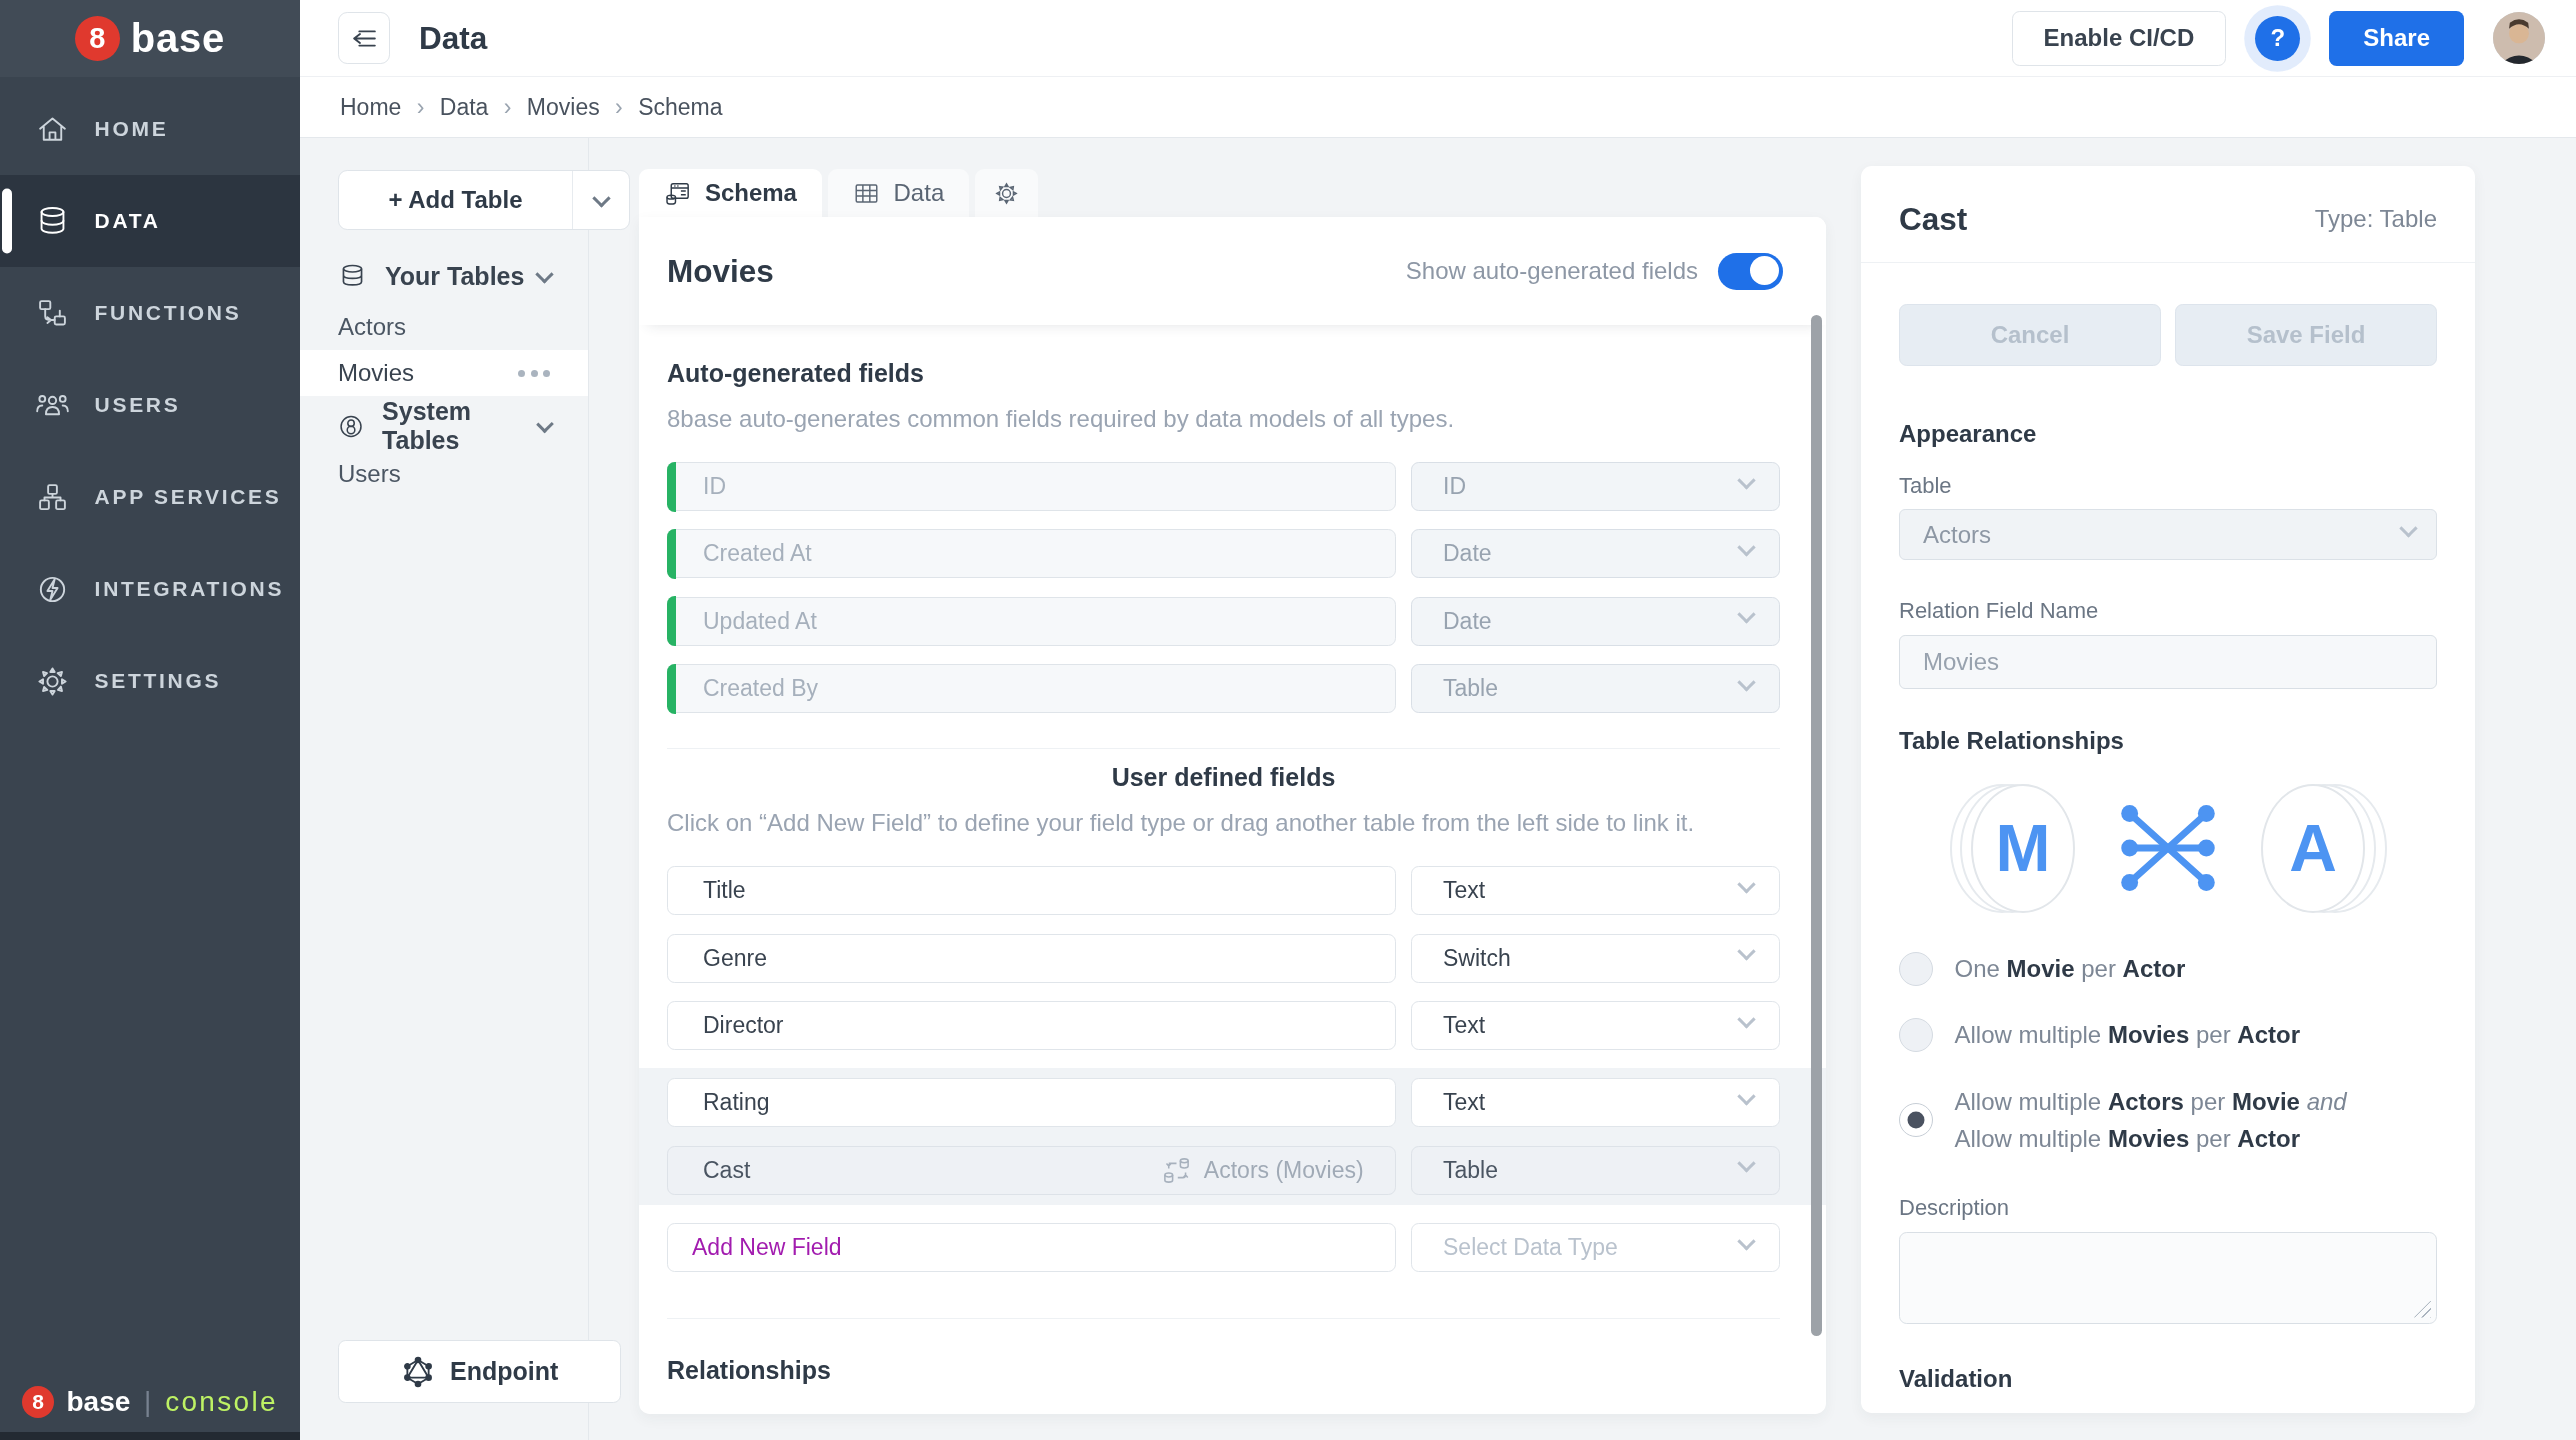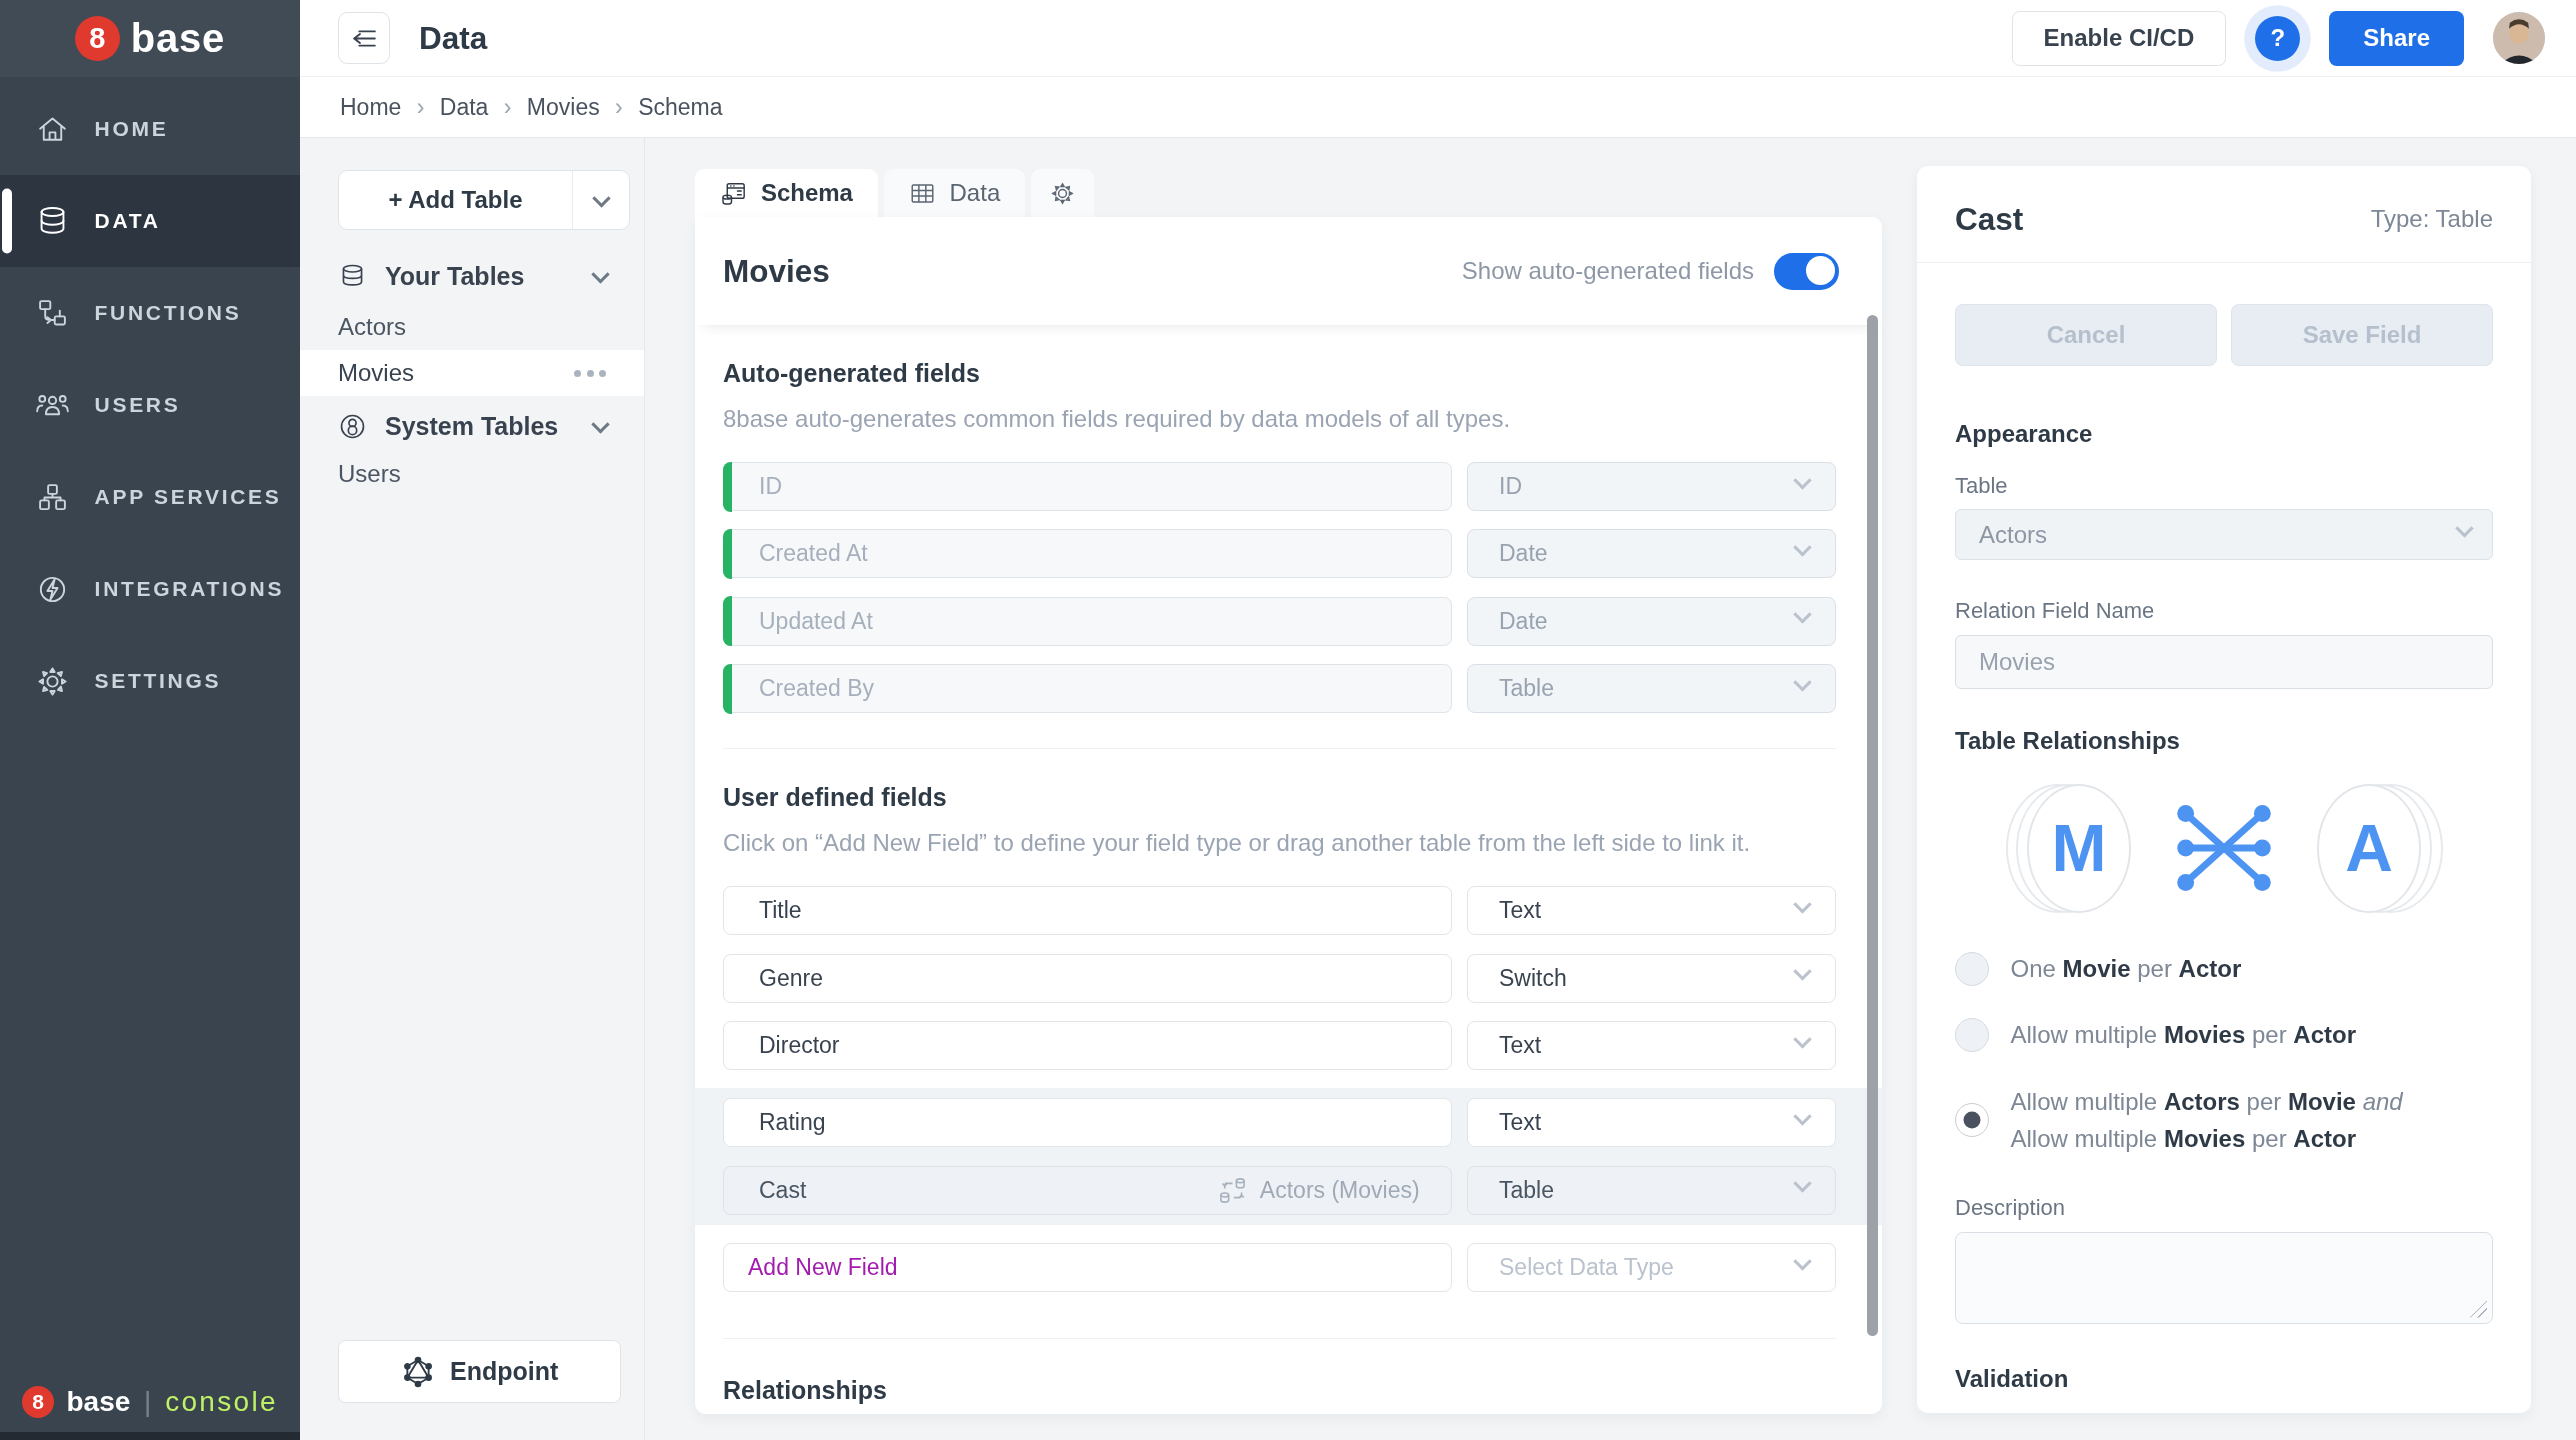--- a/index.html
+++ b/index.html
@@ -44,21 +44,21 @@
                  font-size:24px; font-weight:bold; display:flex; align-items:center; cursor:pointer; }
   .avatar { width:52px; height:52px; border-radius:50%; overflow:hidden; cursor:pointer; background:#cfd8e0; }
 
   .breadcrumb-bar { height:61px; background:#fff; border-bottom:1.5px solid #e4e8ec; display:flex; align-items:center; padding-left:40px; }
   .crumb { font-size:23px; color:#49525e; cursor:pointer; }
   .crumb-sep { font-size:23px; color:#9aa4b0; margin:0 15.4px; }
 
   
   .workspace { position:absolute; top:138px; left:0; width:2276px; height:1303px; display:flex; }
 
-  .tables-panel { position:relative; width:345px; height:100%; background:#f2f4f6; border-right:1.5px solid #e4e8ec; flex:0 0 auto; }
+  .tables-panel { position:relative; width:289px; height:100%; background:#f2f4f6; border-right:1.5px solid #e4e8ec; flex:0 0 auto; }
   .add-table { position:absolute; top:32px; left:38px; width:292px; height:60px; background:#fff;
                border:1.5px solid #dfe4e9; border-radius:9.2px; display:flex; align-items:stretch; cursor:pointer; }
   .add-table .at-label { flex:1; display:flex; align-items:center; justify-content:center; font-size:24px; font-weight:600; color:#2f3a47; }
   .add-table .at-split { width:57px; border-left:1.5px solid #e7ebef; display:flex; align-items:center; justify-content:center; }
   .chev { width:13px; height:13px; border-right:3.1px solid #6e7986; border-bottom:3.1px solid #6e7986;
           transform:rotate(45deg) translate(-1.5px,-1.5px); }
   .chev.light { border-color:#b9c2cd; }
   .tp-section { position:absolute; left:0; width:100%; height:46px; display:flex; align-items:center; padding:0 37px; cursor:pointer; }
   .tp-section svg { width:31px; height:31px; stroke:#39434f; fill:none; stroke-width:2.6; }
   .tp-section .tp-title { font-size:25px; font-weight:bold; color:#39434f; margin-left:17px; }
@@ -394,21 +394,21 @@
                 <span>Created By</span>
               </div>
             <div class="fselect gen">
                 <span>Table</span>
                 <i class="chev light"></i>
               </div>
           </div>
 
           <hr class="divider">
 
-          <div class="sec-heading" style="margin-top:34px;">User defined fields</div>
+          <div class="sec-heading" style="margin-top:14px;text-align:center;">User defined fields</div>
           <div class="sec-sub">Click on “Add New Field” to define your field type or drag another table from the left side to link it.</div>
 
           <div class="frow" style="margin-top:29px;">
             <div class="finput">
                 <span>Title</span>
               </div>
             <div class="fselect">
                 <span>Text</span>
                 <i class="chev light"></i>
               </div>

